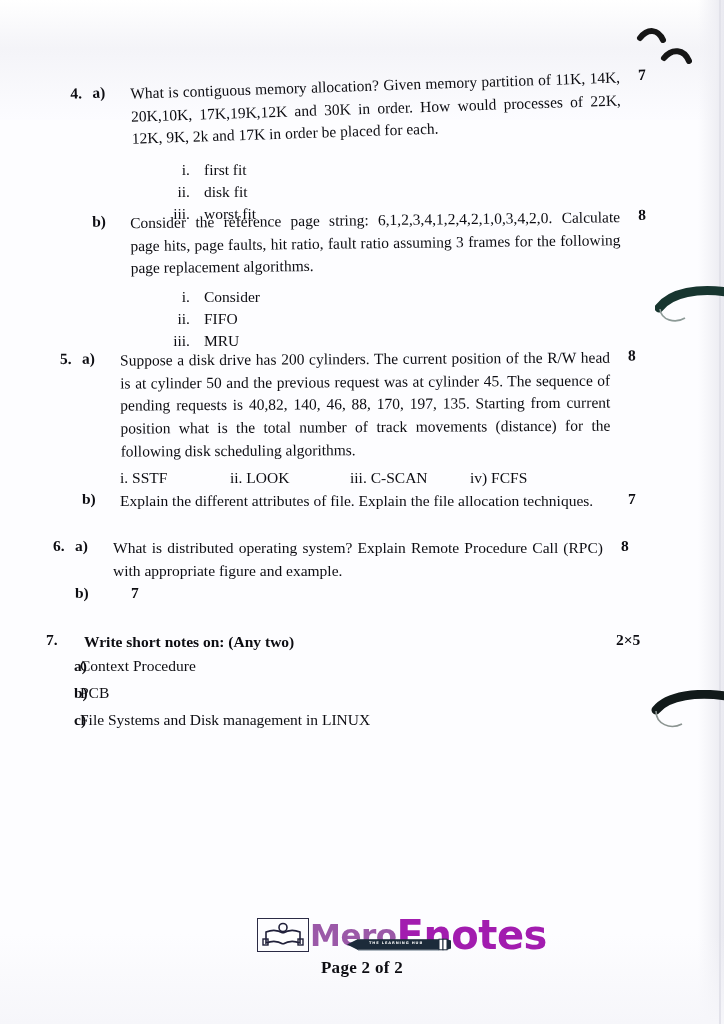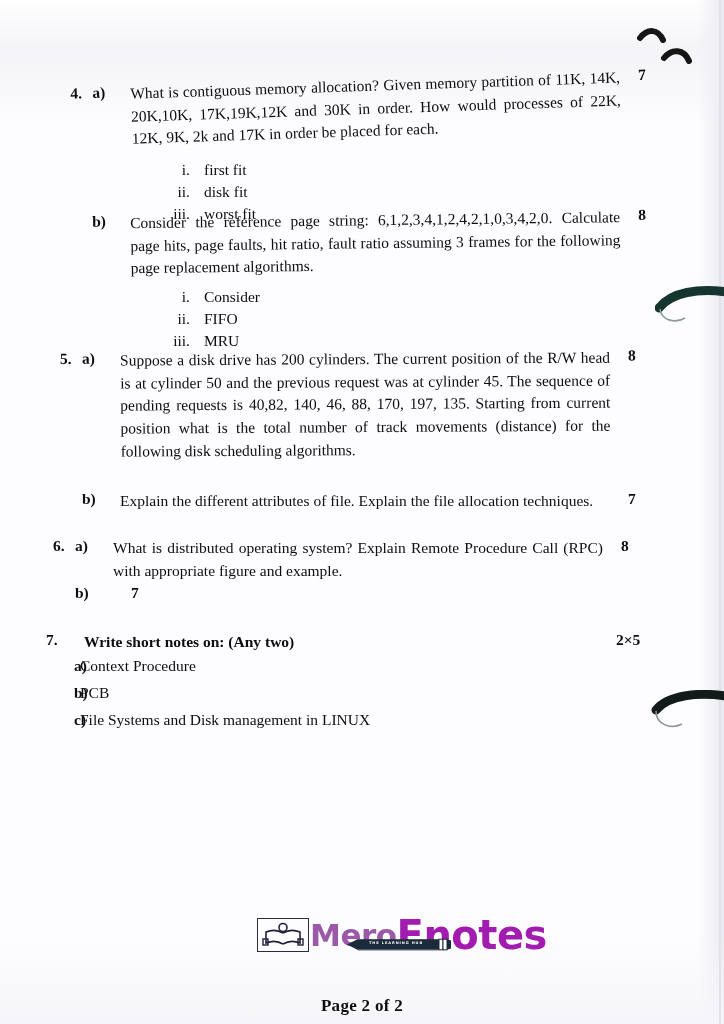--- a/index.html
+++ b/index.html
@@ -201,21 +201,20 @@
   }
   .pagenum {
     position: absolute;
     left: 0;
     top: 958px;
     width: 724px;
     text-align: center;
     font-size: 17px;
     font-weight: bold;
     letter-spacing: 0.3px;
-    margin-top: 38px;
   }
 </style>
 </head>
 <body>
 
 <div class="page">
 
   <div class="scan-tint-top"></div>
   <div class="scan-tint-right"></div>
   <div class="scan-tint-bottom"></div>
@@ -282,20 +281,26 @@
       </li>
     </ul>
 
     <div class="qblock skew-d" style="left:52px; top:350px;">
       <div class="col-num">5.</div>
       <div class="col-sub">a)</div>
       <div class="col-text">Suppose a disk drive has 200 cylinders. The current position of the R/W head is at cylinder 50 and the previous request was at cylinder 45. The sequence of pending requests is 40,82, 140, 46, 88, 170, 197, 135. Starting from current position what is the total number of track movements (distance) for the following disk scheduling algorithms.</div>
       <div class="col-marks">8</div>
     </div>
 
+    <div class="inline-romans" style="position:absolute; left:120px; top:467px; width:460px;">
+      <span style="width:110px;">i. SSTF</span>
+      <span style="width:120px;">ii. LOOK</span>
+      <span style="width:120px;">iii. C-SCAN</span>
+      <span>iv) FCFS</span>
+    </div>
 
     <div class="qblock" style="left:52px; top:490px;">
       <div class="col-num"></div>
       <div class="col-sub">b)</div>
       <div class="col-text">Explain the different attributes of file. Explain the file allocation techniques.</div>
       <div class="col-marks">7</div>
     </div>
 
     <div class="qblock" style="left:45px; top:537px;">
       <div class="col-num">6.</div>

